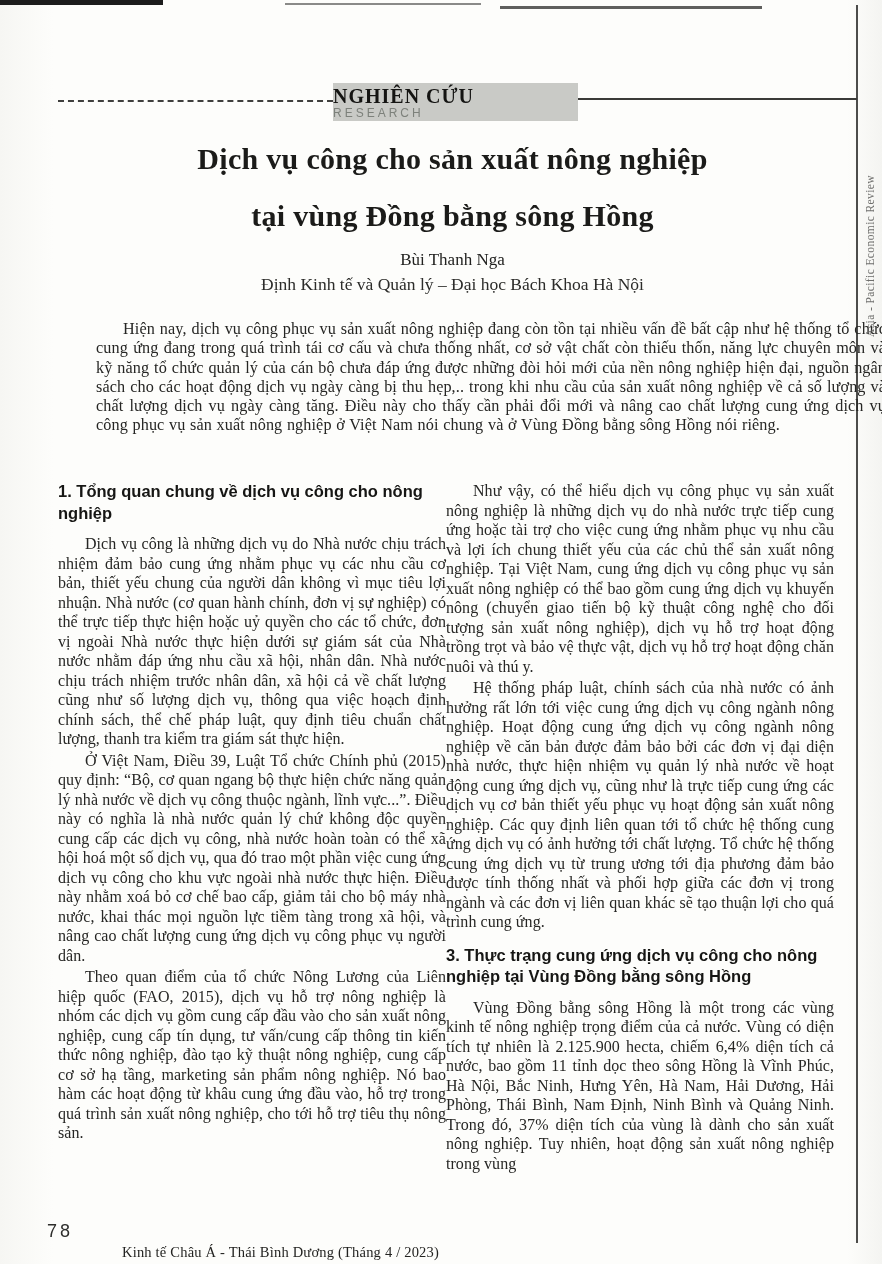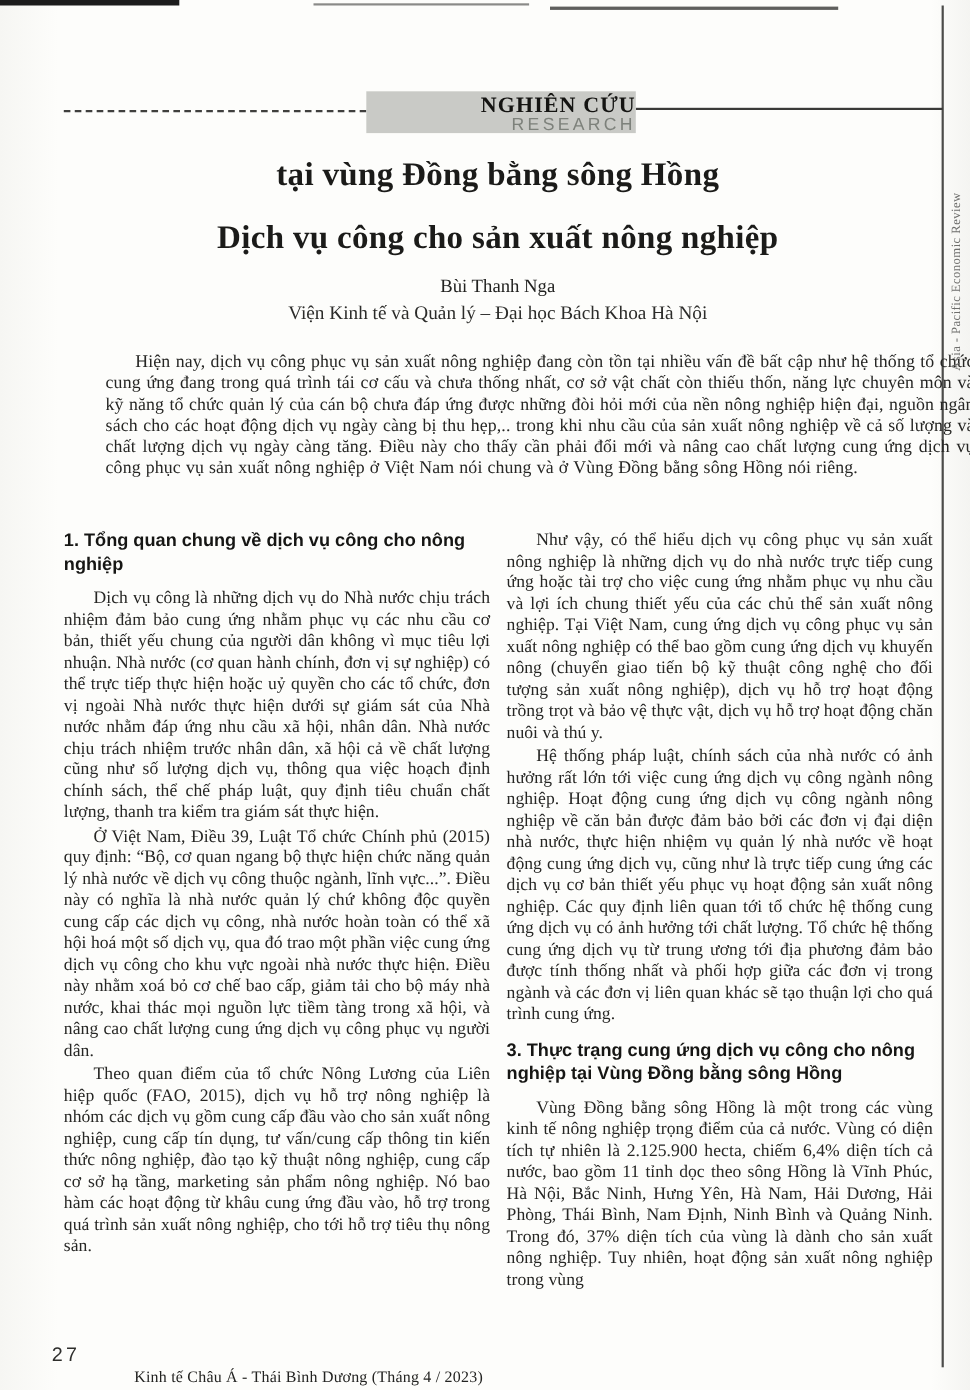--- a/index.html
+++ b/index.html
@@ -15,40 +15,40 @@
   .mark{position:absolute;background:#1c1c1c;}
   .mark-a{left:0;top:0;width:163px;height:5px;}
   .mark-b{left:285px;top:3px;width:196px;height:2px;background:#8a8a88;}
   .mark-c{left:500px;top:6px;width:262px;height:3px;background:#5f5f5d;}
   .vline{position:absolute;left:856px;top:5px;width:2px;height:1238px;background:#4c4c4a;}
   
   .rule-dashed{position:absolute;left:58px;top:100px;width:275px;border-top:2px dashed #3f3f3d;}
   .rule-solid{position:absolute;left:578px;top:98px;width:279px;height:2px;background:#3a3a38;}
   .badge{
     position:absolute;left:333px;top:83px;width:245px;height:38px;
-    background:#c9cac6;text-align:right;
+    background:#c9cac6;text-align:left;
   }
   .badge-title{font-weight:bold;font-size:20px;letter-spacing:1px;color:#141412;line-height:24px;margin-top:1px;}
-  .badge-sub{font-family:"Liberation Sans","DejaVu Sans",sans-serif;font-size:16px;letter-spacing:3px;color:#7d817b;line-height:11px;}
+  .badge-sub{font-family:"Liberation Sans","DejaVu Sans",sans-serif;font-size:12px;letter-spacing:3px;color:#7d817b;line-height:11px;}
   
   .title{
     position:absolute;left:57px;top:130px;width:791px;text-align:center;
     font-weight:bold;font-size:30px;color:#1b1b19;letter-spacing:0.3px;
   }
   .title .t-line{line-height:57px;}
   .author{position:absolute;left:57px;top:250px;width:791px;text-align:center;font-weight:normal;font-size:17px;color:#222220;}
   .affil{position:absolute;left:57px;top:274px;width:791px;text-align:center;font-size:17.5px;color:#2c2c2a;}
   
   .abstract{
     position:absolute;left:58px;top:320px;width:790px;
     font-size:16.2px;line-height:19.3px;text-align:justify;text-indent:27px;
     letter-spacing:0.1px;word-spacing:0.5px;color:#262624;margin-left:38px;
   }
   
-  .cols{position:absolute;left:58px;top:481px;width:790px;display:flex;gap:15px;}
+  .cols{position:absolute;left:58px;top:481px;width:790px;display:flex;}
   .col{width:388px;}
   .sec-h{
     font-family:"Liberation Sans","DejaVu Sans",sans-serif;
     font-weight:bold;font-size:16.5px;line-height:21.5px;color:#161614;
     margin:0 0 10px 0;
   }
   .sec-h2{margin-top:13px;}
   .col p{
     margin:0 0 2px 0;
     font-size:16px;line-height:19.5px;text-align:justify;text-indent:27px;
@@ -84,41 +84,41 @@
   <div class="vline"></div>
 
   <div class="rule-dashed"></div>
   <div class="rule-solid"></div>
   <div class="badge">
     <div class="badge-title">NGHIÊN CỨU</div>
     <div class="badge-sub">RESEARCH</div>
   </div>
 
   <div class="title">
+    <div class="t-line">Dịch vụ công cho sản xuất nông nghiệp</div>
     <div class="t-line">tại vùng Đồng bằng sông Hồng</div>
-    <div class="t-line">Dịch vụ công cho sản xuất nông nghiệp</div>
   </div>
   <div class="author">Bùi Thanh Nga</div>
-  <div class="affil">Viện Kinh tế và Quản lý – Đại học Bách Khoa Hà Nội</div>
+  <div class="affil">Định Kinh tế và Quản lý – Đại học Bách Khoa Hà Nội</div>
 
   <div class="abstract">Hiện nay, dịch vụ công phục vụ sản xuất nông nghiệp đang còn tồn tại nhiều vấn đề bất cập như hệ thống tổ chức cung ứng đang trong quá trình tái cơ cấu và chưa thống nhất, cơ sở vật chất còn thiếu thốn, năng lực chuyên môn và kỹ năng tổ chức quản lý của cán bộ chưa đáp ứng được những đòi hỏi mới của nền nông nghiệp hiện đại, nguồn ngân sách cho các hoạt động dịch vụ ngày càng bị thu hẹp,.. trong khi nhu cầu của sản xuất nông nghiệp về cả số lượng và chất lượng dịch vụ ngày càng tăng. Điều này cho thấy cần phải đổi mới và nâng cao chất lượng cung ứng dịch vụ công phục vụ sản xuất nông nghiệp ở Việt Nam nói chung và ở Vùng Đồng bằng sông Hồng nói riêng.</div>
 
   <div class="cols">
     <div class="col">
       <h3 class="sec-h">1. Tổng quan chung về dịch vụ công cho nông nghiệp</h3>
       <p>Dịch vụ công là những dịch vụ do Nhà nước chịu trách nhiệm đảm bảo cung ứng nhằm phục vụ các nhu cầu cơ bản, thiết yếu chung của người dân không vì mục tiêu lợi nhuận. Nhà nước (cơ quan hành chính, đơn vị sự nghiệp) có thể trực tiếp thực hiện hoặc uỷ quyền cho các tổ chức, đơn vị ngoài Nhà nước thực hiện dưới sự giám sát của Nhà nước nhằm đáp ứng nhu cầu xã hội, nhân dân. Nhà nước chịu trách nhiệm trước nhân dân, xã hội cả về chất lượng cũng như số lượng dịch vụ, thông qua việc hoạch định chính sách, thể chế pháp luật, quy định tiêu chuẩn chất lượng, thanh tra kiểm tra giám sát thực hiện.</p>
       <p>Ở Việt Nam, Điều 39, Luật Tổ chức Chính phủ (2015) quy định: “Bộ, cơ quan ngang bộ thực hiện chức năng quản lý nhà nước về dịch vụ công thuộc ngành, lĩnh vực...”. Điều này có nghĩa là nhà nước quản lý chứ không độc quyền cung cấp các dịch vụ công, nhà nước hoàn toàn có thể xã hội hoá một số dịch vụ, qua đó trao một phần việc cung ứng dịch vụ công cho khu vực ngoài nhà nước thực hiện. Điều này nhằm xoá bỏ cơ chế bao cấp, giảm tải cho bộ máy nhà nước, khai thác mọi nguồn lực tiềm tàng trong xã hội, và nâng cao chất lượng cung ứng dịch vụ công phục vụ người dân.</p>
       <p>Theo quan điểm của tổ chức Nông Lương của Liên hiệp quốc (FAO, 2015), dịch vụ hỗ trợ nông nghiệp là nhóm các dịch vụ gồm cung cấp đầu vào cho sản xuất nông nghiệp, cung cấp tín dụng, tư vấn/cung cấp thông tin kiến thức nông nghiệp, đào tạo kỹ thuật nông nghiệp, cung cấp cơ sở hạ tầng, marketing sản phẩm nông nghiệp. Nó bao hàm các hoạt động từ khâu cung ứng đầu vào, hỗ trợ trong quá trình sản xuất nông nghiệp, cho tới hỗ trợ tiêu thụ nông sản.</p>
     </div>
     <div class="col">
       <p>Như vậy, có thể hiểu dịch vụ công phục vụ sản xuất nông nghiệp là những dịch vụ do nhà nước trực tiếp cung ứng hoặc tài trợ cho việc cung ứng nhằm phục vụ nhu cầu và lợi ích chung thiết yếu của các chủ thể sản xuất nông nghiệp. Tại Việt Nam, cung ứng dịch vụ công phục vụ sản xuất nông nghiệp có thể bao gồm cung ứng dịch vụ khuyến nông (chuyển giao tiến bộ kỹ thuật công nghệ cho đối tượng sản xuất nông nghiệp), dịch vụ hỗ trợ hoạt động trồng trọt và bảo vệ thực vật, dịch vụ hỗ trợ hoạt động chăn nuôi và thú y.</p>
       <p>Hệ thống pháp luật, chính sách của nhà nước có ảnh hưởng rất lớn tới việc cung ứng dịch vụ công ngành nông nghiệp. Hoạt động cung ứng dịch vụ công ngành nông nghiệp về căn bản được đảm bảo bởi các đơn vị đại diện nhà nước, thực hiện nhiệm vụ quản lý nhà nước về hoạt động cung ứng dịch vụ, cũng như là trực tiếp cung ứng các dịch vụ cơ bản thiết yếu phục vụ hoạt động sản xuất nông nghiệp. Các quy định liên quan tới tổ chức hệ thống cung ứng dịch vụ có ảnh hưởng tới chất lượng. Tổ chức hệ thống cung ứng dịch vụ từ trung ương tới địa phương đảm bảo được tính thống nhất và phối hợp giữa các đơn vị trong ngành và các đơn vị liên quan khác sẽ tạo thuận lợi cho quá trình cung ứng.</p>
       <h3 class="sec-h sec-h2">3. Thực trạng cung ứng dịch vụ công cho nông nghiệp tại Vùng Đồng bằng sông Hồng</h3>
       <p>Vùng Đồng bằng sông Hồng là một trong các vùng kinh tế nông nghiệp trọng điểm của cả nước. Vùng có diện tích tự nhiên là 2.125.900 hecta, chiếm 6,4% diện tích cả nước, bao gồm 11 tỉnh dọc theo sông Hồng là Vĩnh Phúc, Hà Nội, Bắc Ninh, Hưng Yên, Hà Nam, Hải Dương, Hải Phòng, Thái Bình, Nam Định, Ninh Bình và Quảng Ninh. Trong đó, 37% diện tích của vùng là dành cho sản xuất nông nghiệp. Tuy nhiên, hoạt động sản xuất nông nghiệp trong vùng</p>
     </div>
   </div>
 
-  <div class="pageno">27</div>
+  <div class="pageno">78</div>
   <div class="journal">Kinh tế Châu Á - Thái Bình Dương  (Tháng 4 / 2023)</div>
 
   <div class="side-label">Asia - Pacific Economic Review</div>
 
 </div>
 
 </body></html>

